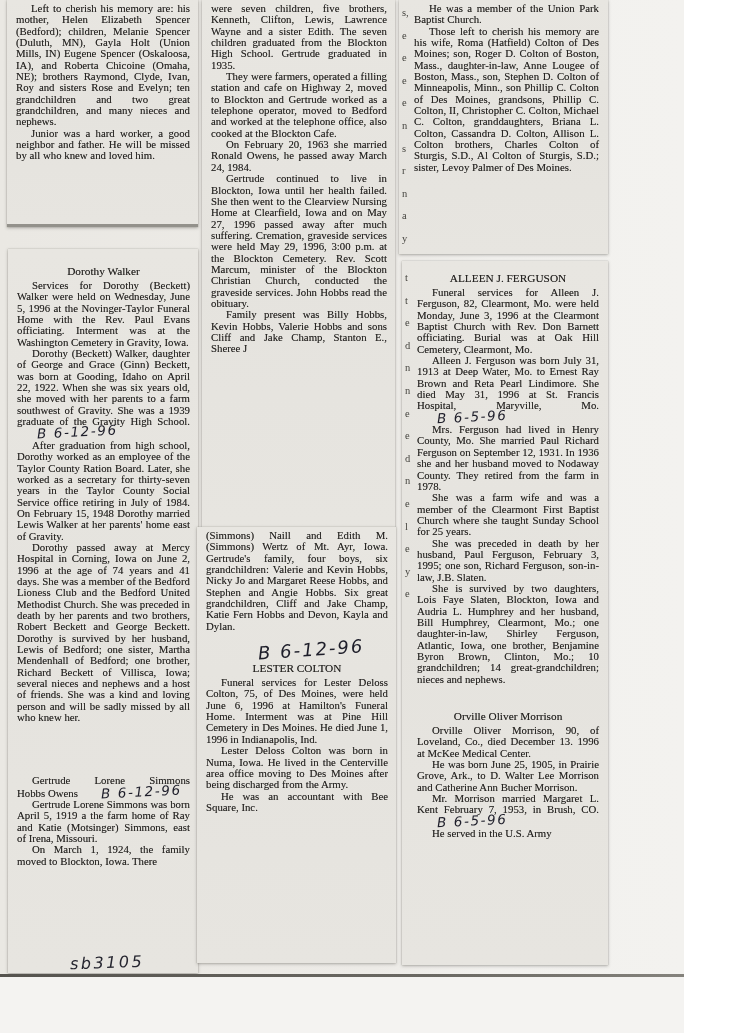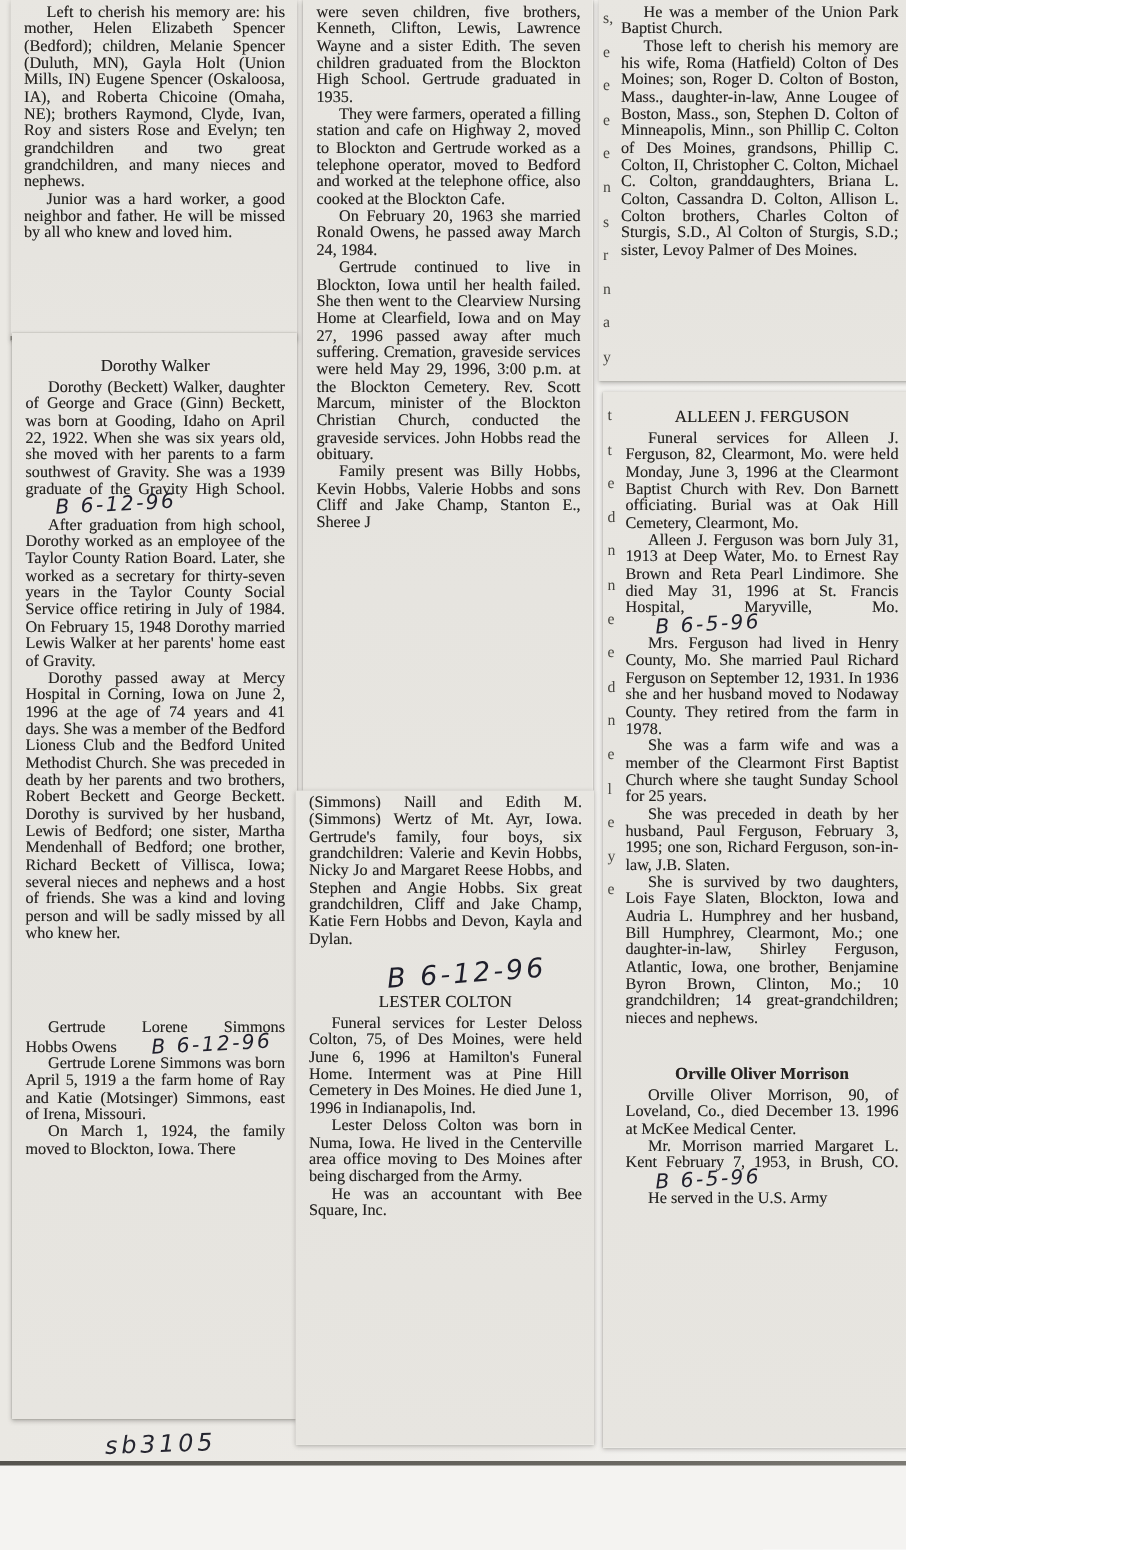--- a/index.html
+++ b/index.html
@@ -1,17 +1,17 @@
 <!DOCTYPE html>
 <html><head>
 <meta charset="utf-8">
 <style>
   html,body{margin:0;padding:0;}
   .scan{
-    position:relative;width:604px;height:1033px;overflow:hidden;
+    position:relative;width:684px;height:1033px;overflow:hidden;
     background:linear-gradient(90deg,#eae8e3 0%,#edebe7 55%,#f2f1ee 72%,#f3f2ef 100%);
     font-family:"Liberation Serif", serif;
   }
   .clip{
     position:absolute;overflow:hidden;color:#262422;
     background:linear-gradient(180deg,#e8e6e1 0%,#e5e3de 50%,#e7e5e0 100%);
     box-shadow:0 1px 3px rgba(70,68,62,.38),0 0 1px rgba(70,68,62,.35);
   }
   .inner{padding:3px 8px 8px 9px;}
   .inner-wide{padding:3px 9px 8px 15px;}
@@ -34,21 +34,21 @@
   .hw-code{
     position:absolute;left:70px;top:953px;z-index:5;
     font-family:"DejaVu Sans", sans-serif;font-style:italic;color:#262630;
     font-size:16px;letter-spacing:2.5px;transform:rotate(-2deg);
   }
   .edge-strip{
     position:absolute;left:3px;font-size:10.5px;line-height:22.6px;
     white-space:pre-line;color:#45443f;width:10px;overflow:hidden;
   }
   .gap-top{margin-top:52px;}
-  .gap-mid{margin-top:25px;font-weight:bold;}
+  .gap-mid{margin-top:25px;}
   .dark-underedge{border-bottom:3px solid #93918b;}
   .hole{
     position:absolute;width:26px;height:26px;border-radius:50%;
     background:#fafaf8;z-index:4;
     box-shadow:inset 0 5px 4px -2px rgba(80,78,72,.62), inset 0 -1px 1px rgba(255,255,255,.9);
   }
   .page-edge-right{position:absolute;top:0;left:744px;width:2px;height:978px;
     background:#d2d0ca;z-index:3;}
   .right-outside{position:absolute;top:0;left:746px;width:4px;height:1033px;
     background:#f7f6f4;z-index:2;}
@@ -63,23 +63,24 @@
 
 <div class="scan">
 
   <div class="clip dark-underedge" style="left:7px;top:0;width:191px;height:224px;">
     <div class="inner">
       <p class="ind">Left to cherish his memory are: his mother, Helen Elizabeth Spencer (Bedford); children, Melanie Spencer (Duluth, MN), Gayla Holt (Union Mills, IN) Eugene Spencer (Oskaloosa, IA), and Roberta Chicoine (Omaha, NE); brothers Raymond, Clyde, Ivan, Roy and sisters Rose and Evelyn; ten grandchildren and two great grandchildren, and many nieces and nephews.</p>
       <p class="ind">Junior was a hard worker, a good neighbor and father. He will be missed by all who knew and loved him.</p>
     </div>
   </div>
 
-  <div class="clip" style="left:8px;top:222px;width:190px;height:724px;">
+  <div class="clip" style="left:8px;top:249px;width:190px;height:724px;">
     <div class="inner" style="padding-top:13px;">
       <div class="head">Dorothy Walker</div>
+      <p class="ind">Services for Dorothy (Beckett) Walker were held on Wednesday, June 5, 1996 at the Novinger-Taylor Funeral Home with the Rev. Paul Evans officiating. Interment was at the Washington Cemetery in Gravity, Iowa.</p>
       <p class="ind"><span>Dorothy (Beckett) Walker, daughter of George and Grace (Ginn) Beckett, was born at Gooding, Idaho on April 22, 1922. When she was six years old, she moved with her parents to a farm southwest of Gravity. She was a 1939 graduate of the Gravity High School. </span><span class="hw">B 6-12-96</span></p>
       <p class="ind">After graduation from high school, Dorothy worked as an employee of the Taylor County Ration Board. Later, she worked as a secretary for thirty-seven years in the Taylor County Social Service office retiring in July of 1984. On February 15, 1948 Dorothy married Lewis Walker at her parents' home east of Gravity.</p>
       <p class="ind">Dorothy passed away at Mercy Hospital in Corning, Iowa on June 2, 1996 at the age of 74 years and 41 days. She was a member of the Bedford Lioness Club and the Bedford United Methodist Church. She was preceded in death by her parents and two brothers, Robert Beckett and George Beckett. Dorothy is survived by her husband, Lewis of Bedford; one sister, Martha Mendenhall of Bedford; one brother, Richard Beckett of Villisca, Iowa; several nieces and nephews and a host of friends. She was a kind and loving person and will be sadly missed by all who knew her.</p>
       <p class="ind gap-top"><span class="spread">Gertrude Lorene Simmons</span><span>Hobbs Owens </span><span class="hw">B 6-12-96</span></p>
       <p class="ind">Gertrude Lorene Simmons was born April 5, 1919 a the farm home of Ray and Katie (Motsinger) Simmons, east of Irena, Missouri.</p>
       <p class="ind">On March 1, 1924, the family moved to Blockton, Iowa. There</p>
     </div>
   </div>
 
   <div class="hw-code">sb3105</div>
@@ -142,20 +143,21 @@
     <div class="inner-wide" style="padding-top:8px;">
       <div class="head">ALLEEN J. FERGUSON</div>
       <p class="ind">Funeral services for Alleen J. Ferguson, 82, Clearmont, Mo. were held Monday, June 3, 1996 at the Clearmont Baptist Church with Rev. Don Barnett officiating. Burial was at Oak Hill Cemetery, Clearmont, Mo.</p>
       <p class="ind"><span>Alleen J. Ferguson was born July 31, 1913 at Deep Water, Mo. to Ernest Ray Brown and Reta Pearl Lindimore. She died May 31, 1996 at St. Francis Hospital, Maryville, Mo. </span><span class="hw">B 6-5-96</span></p>
       <p class="ind">Mrs. Ferguson had lived in Henry County, Mo. She married Paul Richard Ferguson on September 12, 1931. In 1936 she and her husband moved to Nodaway County. They retired from the farm in 1978.</p>
       <p class="ind">She was a farm wife and was a member of the Clearmont First Baptist Church where she taught Sunday School for 25 years.</p>
       <p class="ind">She was preceded in death by her husband, Paul Ferguson, February 3, 1995; one son, Richard Ferguson, son-in-law, J.B. Slaten.</p>
       <p class="ind">She is survived by two daughters, Lois Faye Slaten, Blockton, Iowa and Audria L. Humphrey and her husband, Bill Humphrey, Clearmont, Mo.; one daughter-in-law, Shirley Ferguson, Atlantic, Iowa, one brother, Benjamine Byron Brown, Clinton, Mo.; 10 grandchildren; 14 great-grandchildren; nieces and nephews.</p>
       <div class="head gap-mid">Orville Oliver Morrison</div>
       <p class="ind">Orville Oliver Morrison, 90, of Loveland, Co., died December 13. 1996 at McKee Medical Center.</p>
+      <p class="ind">He was born June 25, 1905, in Prairie Grove, Ark., to D. Walter Lee Morrison and Catherine Ann Bucher Morrison.</p>
       <p class="ind"><span>Mr. Morrison married Margaret L. Kent February 7, 1953, in Brush, CO. </span><span class="hw">B 6-5-96</span></p>
       <p class="ind">He served in the U.S. Army</p>
     </div>
   </div>
 
   <div class="hole" style="left:704px;top:89px;"></div>
   <div class="hole" style="left:702px;top:465px;"></div>
   <div class="hole" style="left:704px;top:845px;"></div>
 
   <div class="speck" style="left:690px;top:62px;width:3px;height:3px;"></div>

